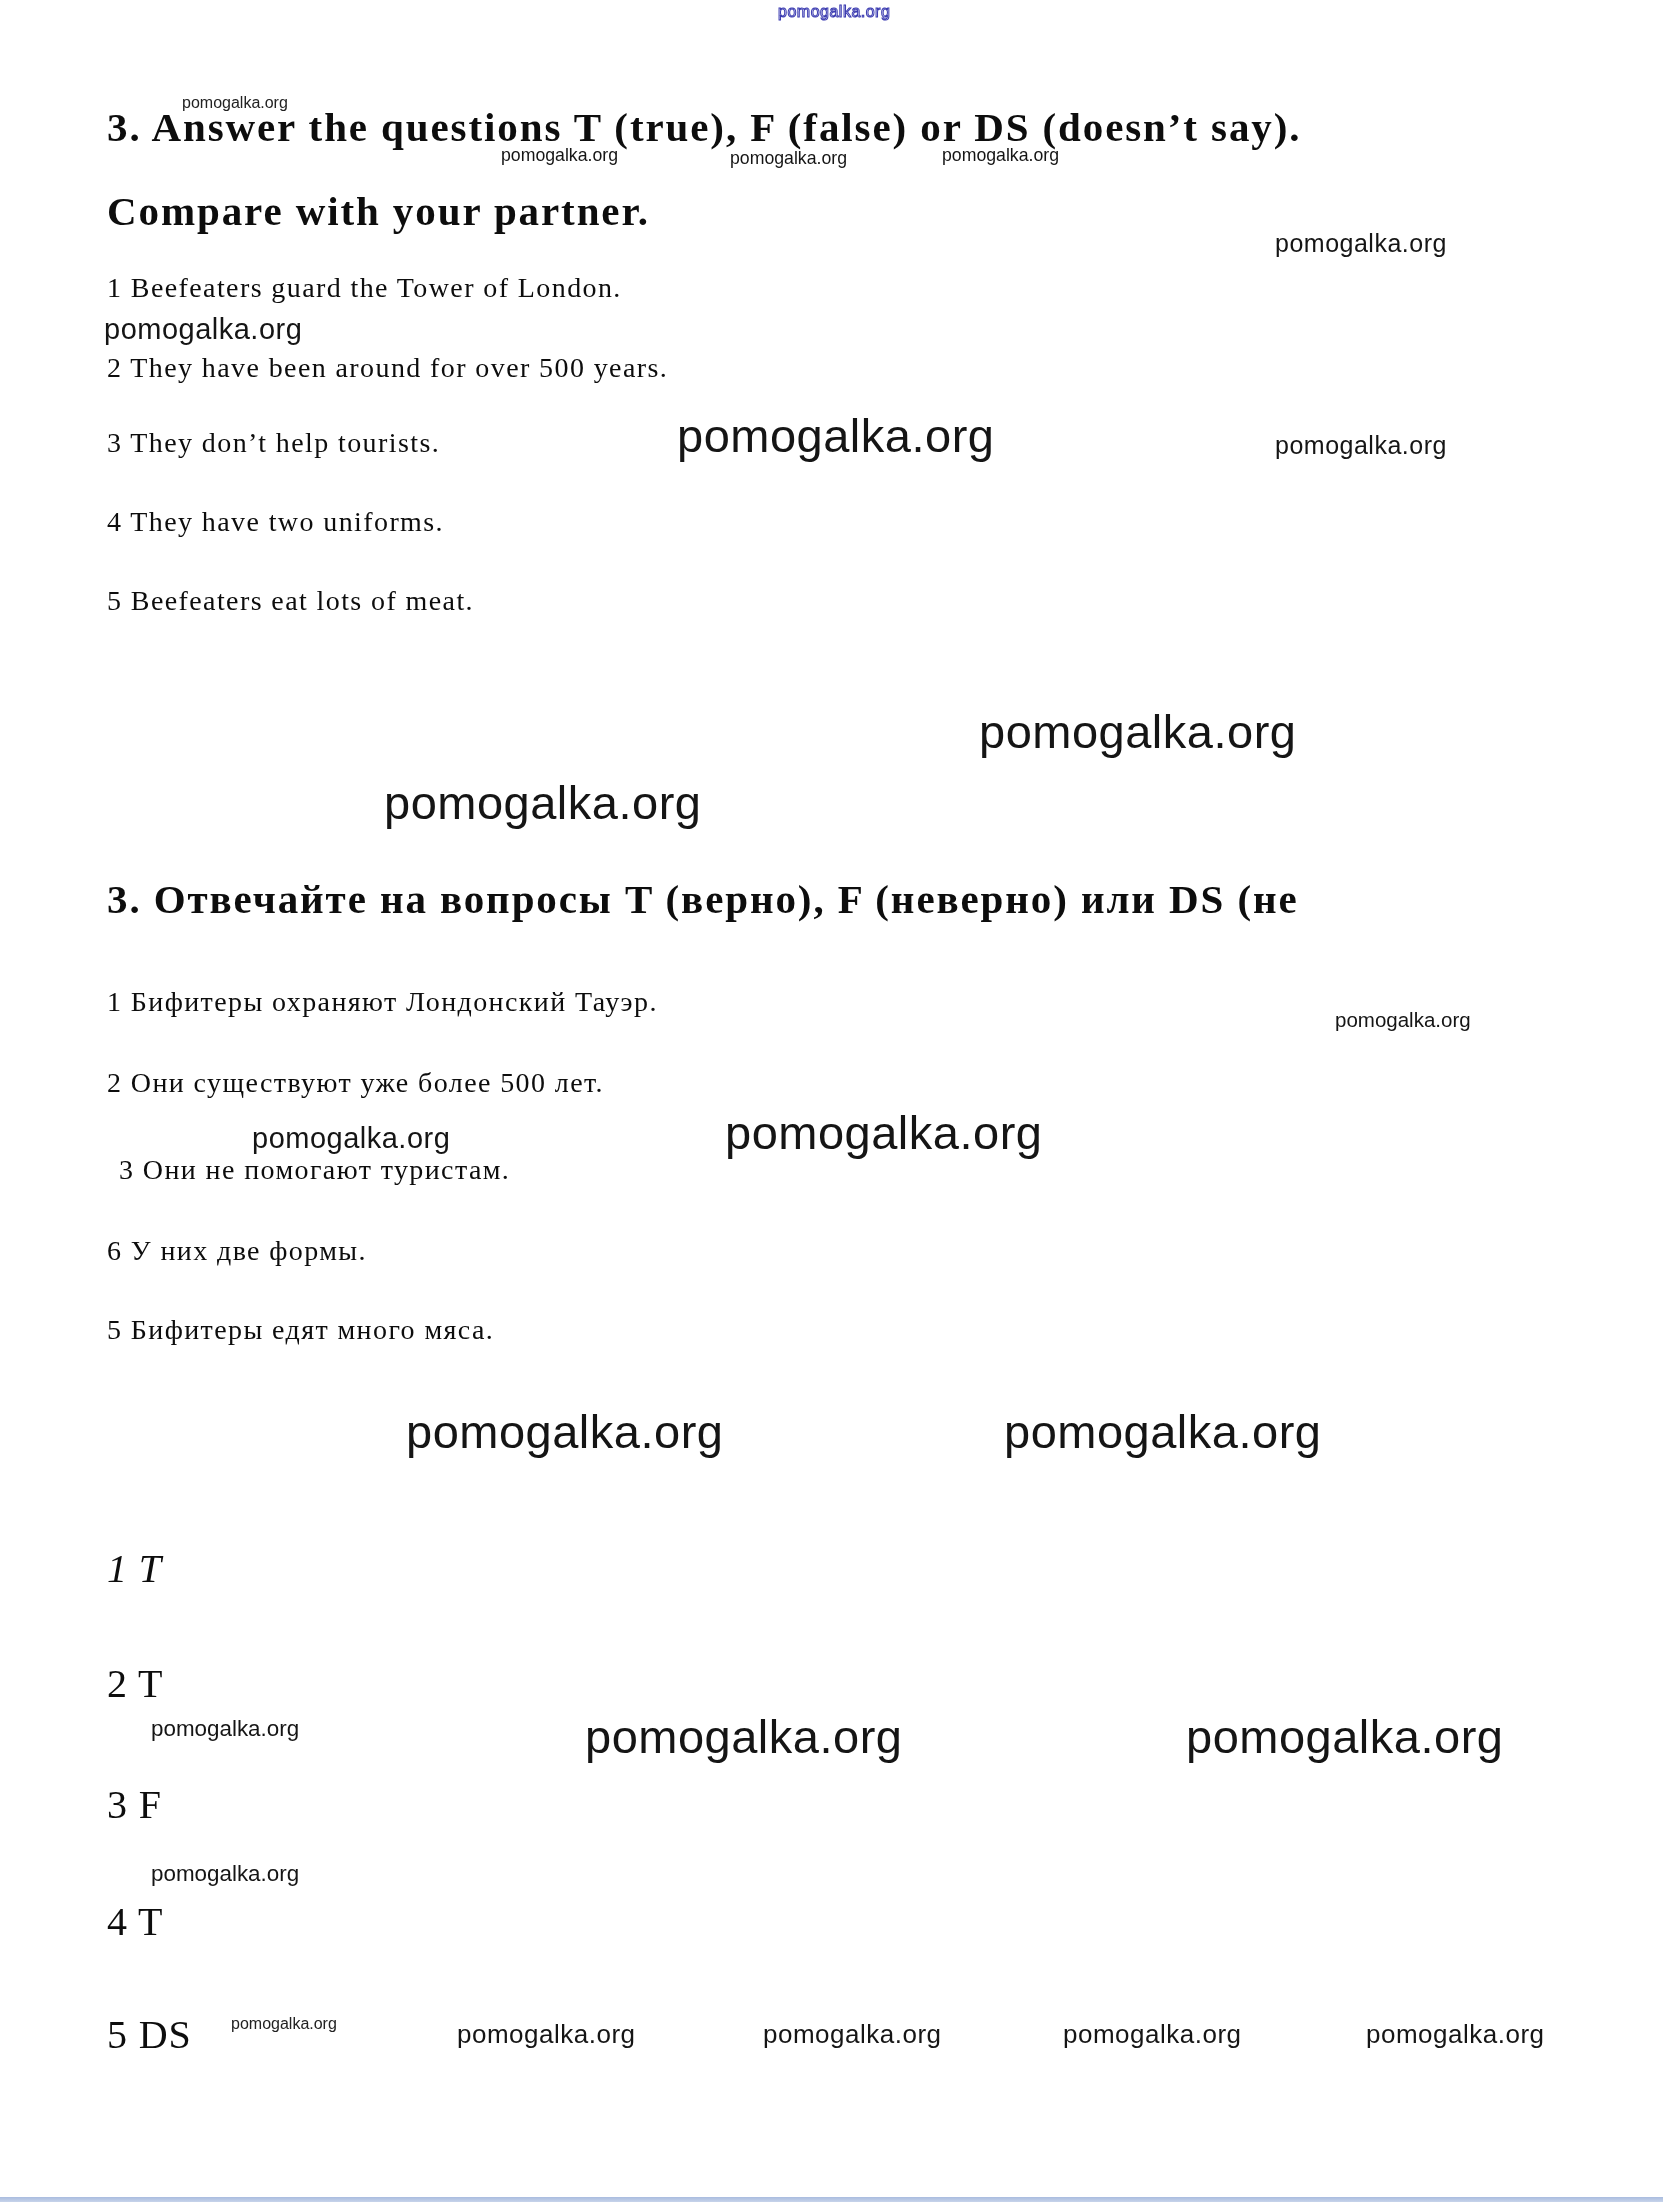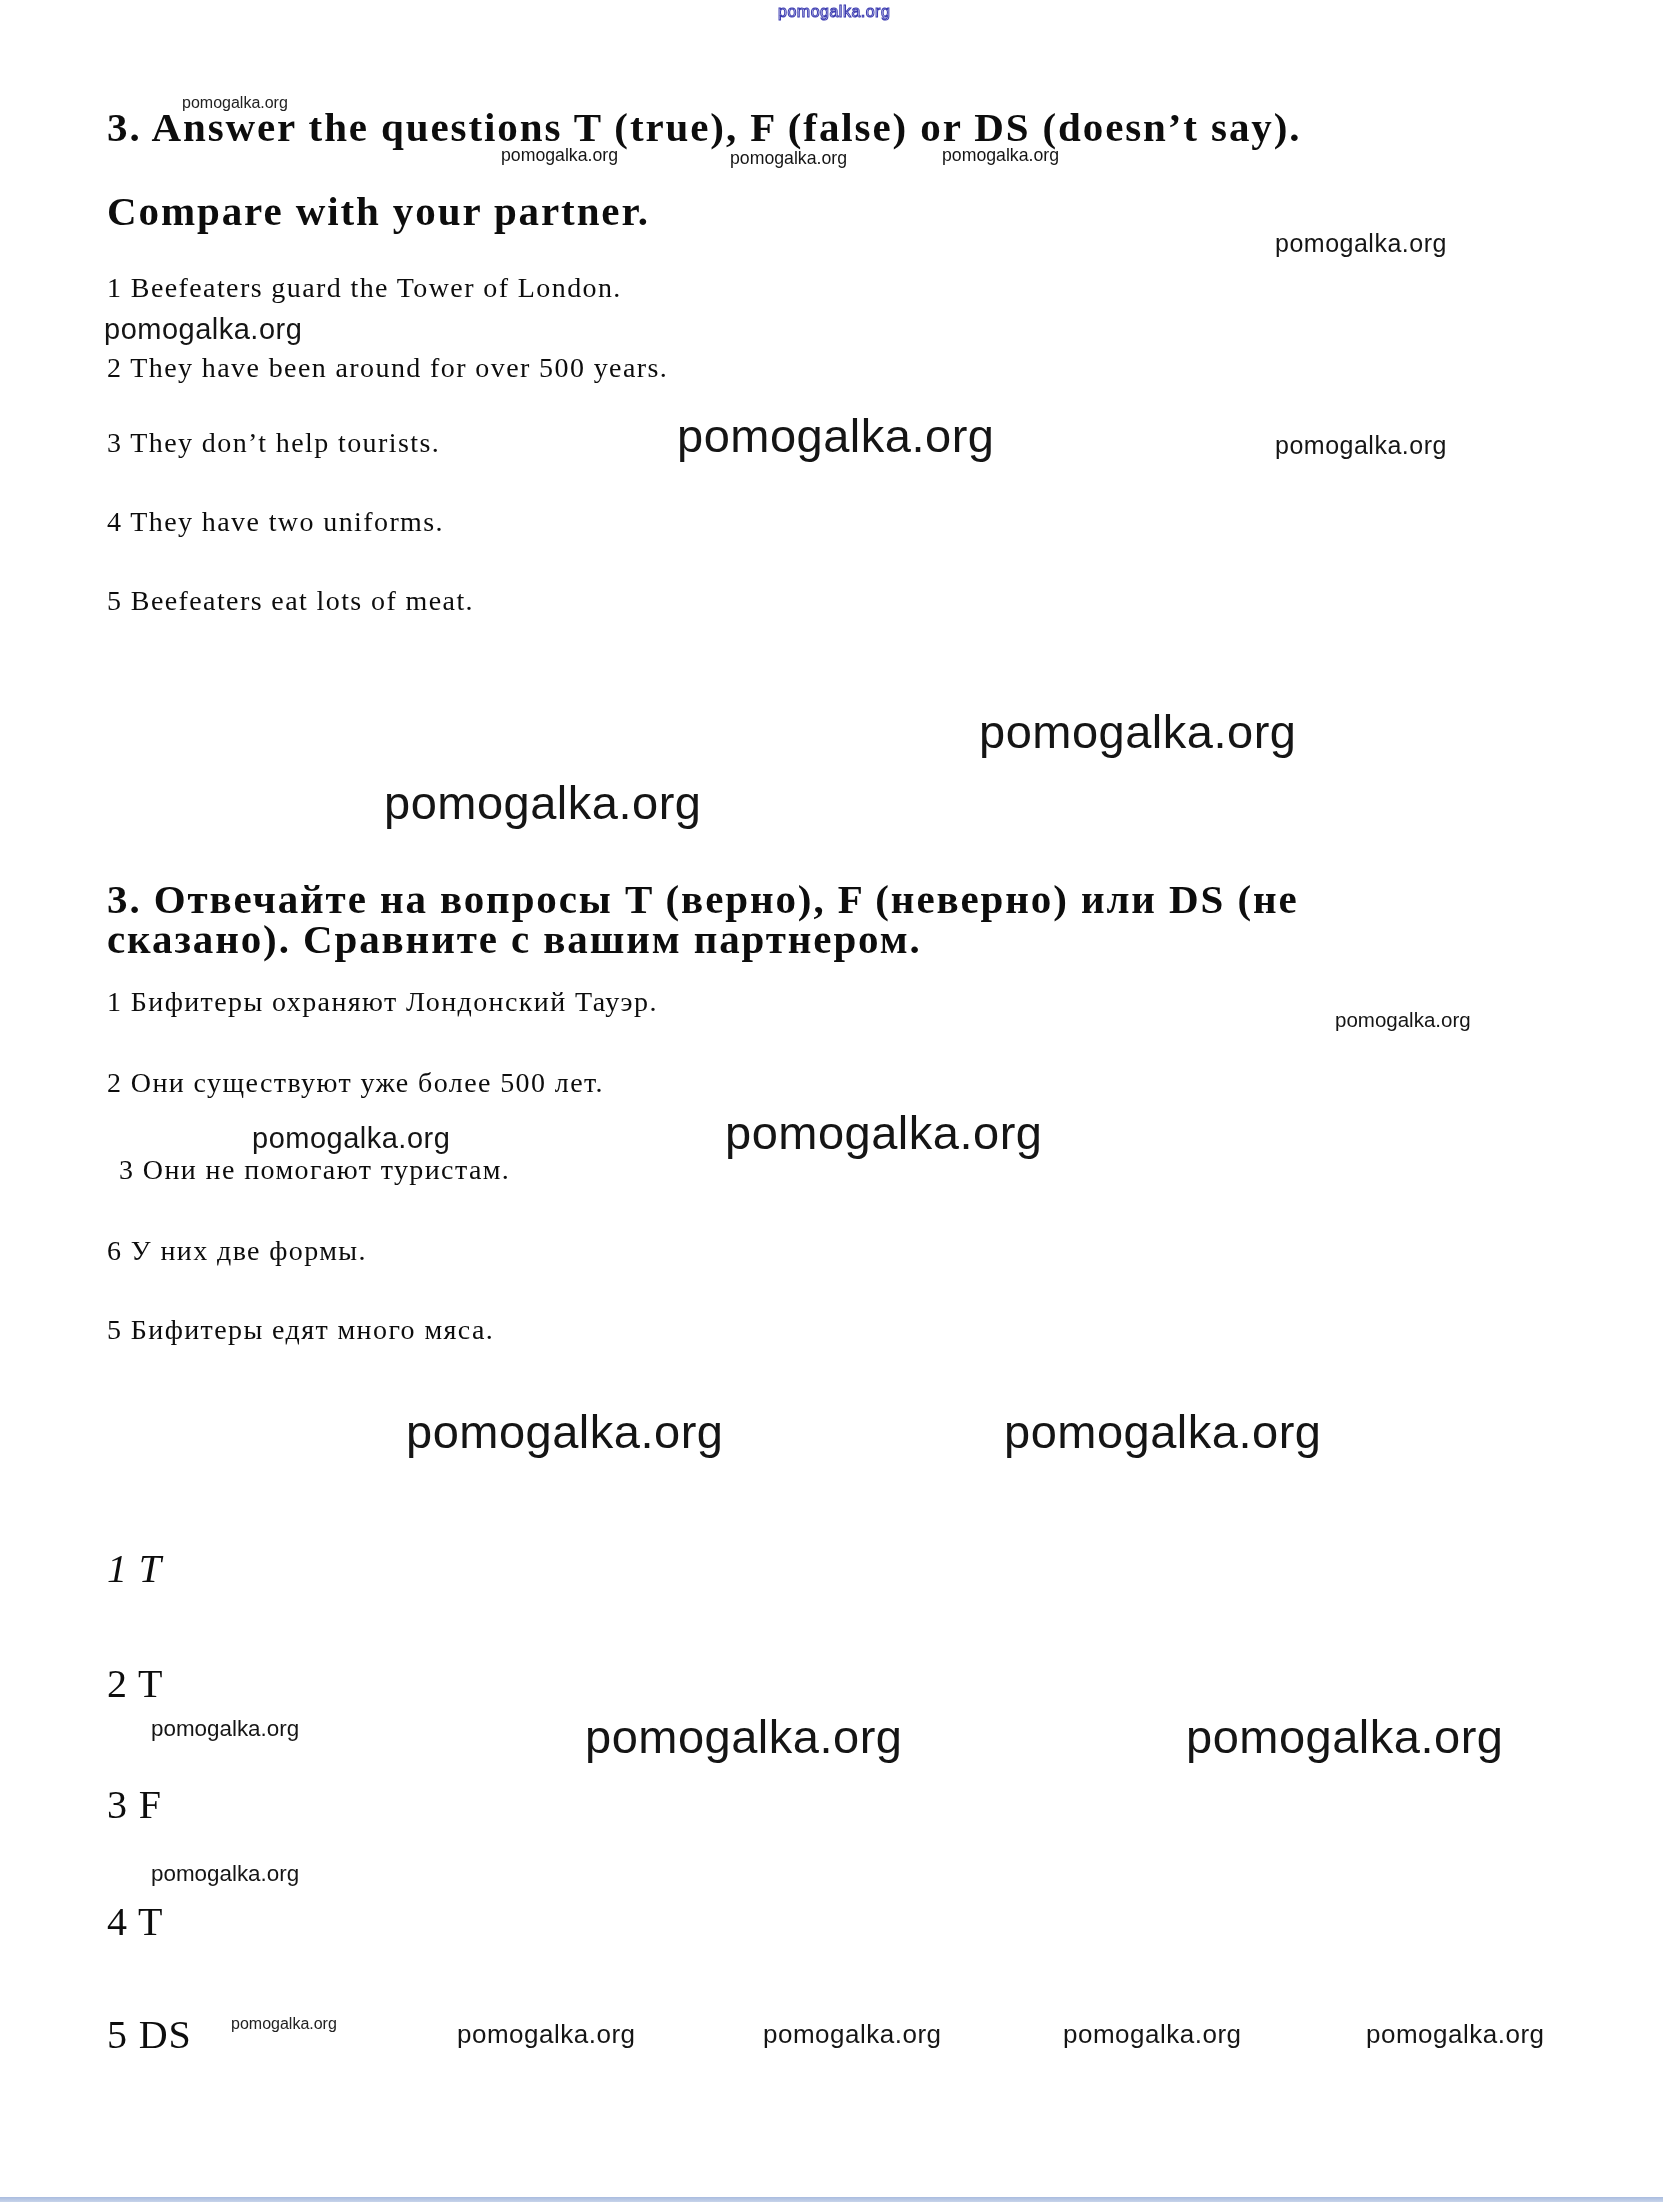--- a/index.html
+++ b/index.html
@@ -77,21 +77,20 @@
 
   <div id="english-items">
       <div class="line body-line" style="top: 272px;">1 Beefeaters guard the Tower of London.</div>
       <div class="line body-line" style="top: 352px;">2 They have been around for over 500 years.</div>
       <div class="line body-line" style="top: 427px;">3 They don’t help tourists.</div>
       <div class="line body-line" style="top: 506px;">4 They have two uniforms.</div>
       <div class="line body-line" style="top: 585px;">5 Beefeaters eat lots of meat.</div>
     </div>
 
   <div class="line heading" style="top:876px">3. Отвечайте на вопросы T (верно), F (неверно) или DS (не</div>
-  <div class="line heading" style="top:916px">сказано). Сравните с вашим партнером.</div>
 
   <div id="russian-items">
       <div class="line body-line" style="top: 986px;">1 Бифитеры охраняют Лондонский Тауэр.</div>
       <div class="line body-line" style="top: 1067px;">2 Они существуют уже более 500 лет.</div>
       <div class="line body-line" style="top: 1154px; margin-left: 12px;">3 Они не помогают туристам.</div>
       <div class="line body-line" style="top: 1235px;">6 У них две формы.</div>
       <div class="line body-line" style="top: 1314px;">5 Бифитеры едят много мяса.</div>
     </div>
 
   <div id="answers">

